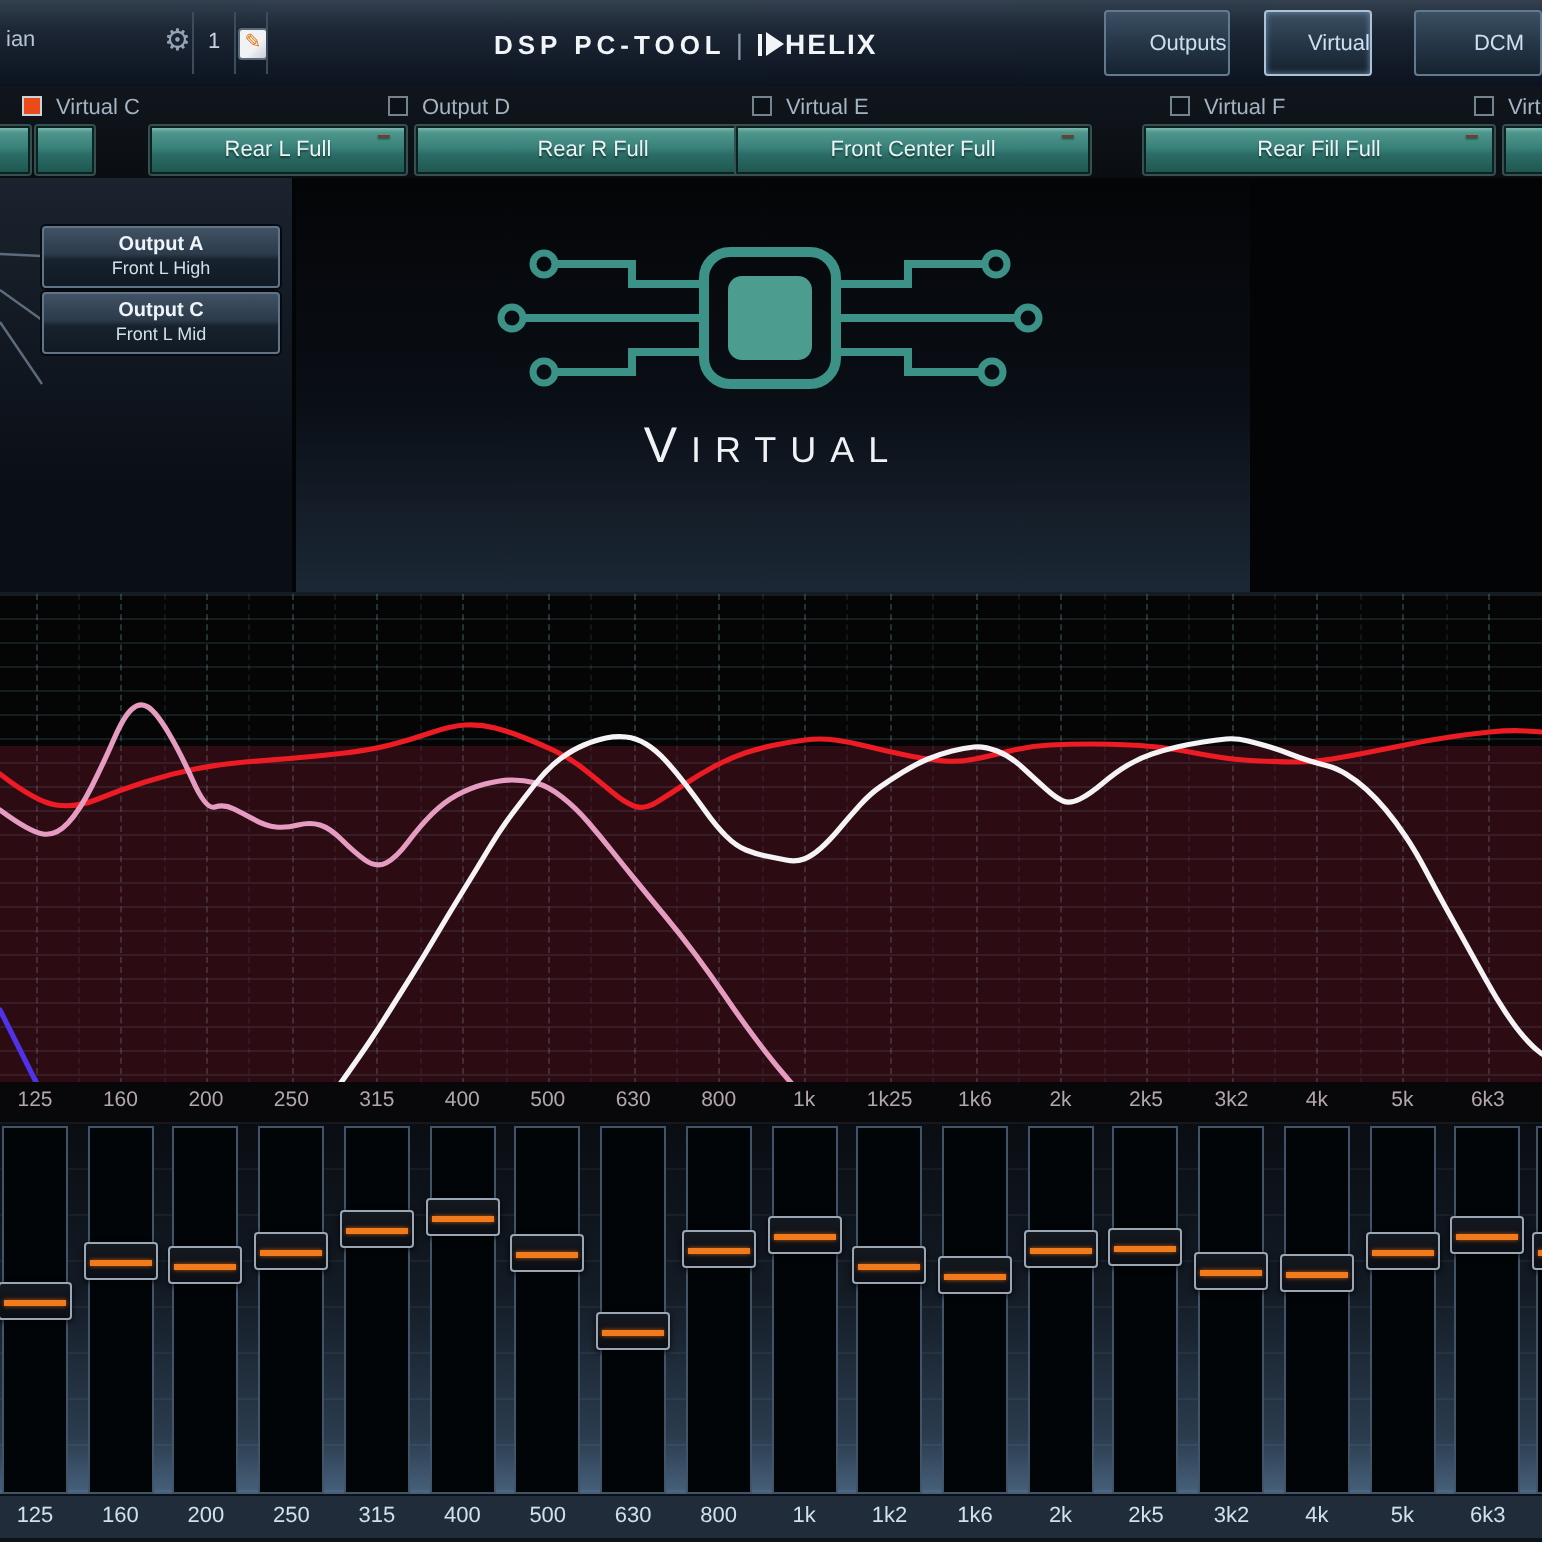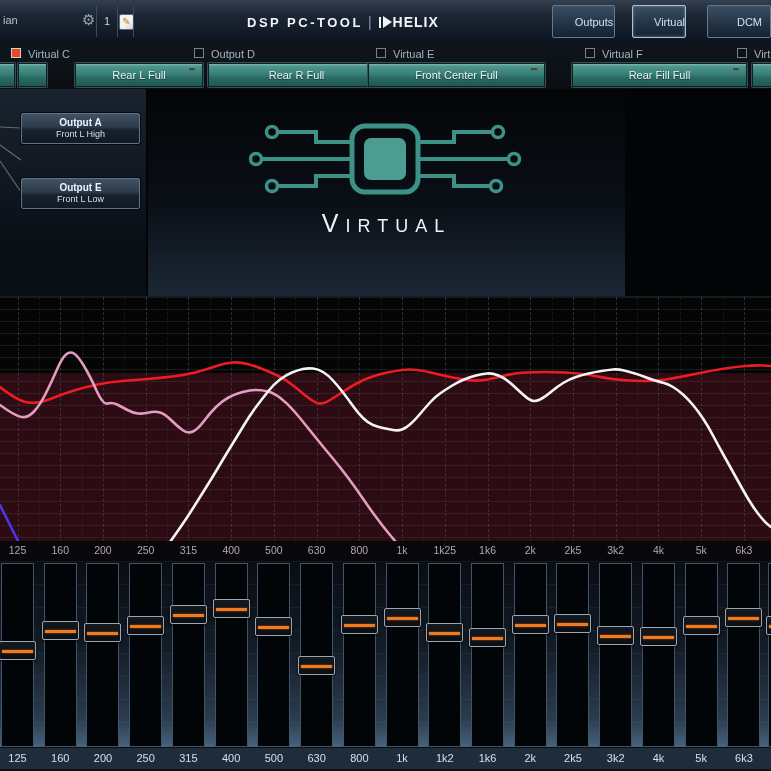--- a/index.html
+++ b/index.html
@@ -144,23 +144,23 @@
   <div id="mainarea">
     <div id="leftpanel">
       <svg id="routelines" width="146" height="207" viewBox="0 0 146 207">
         <path d="M0,38 L21,39" stroke="#5c6c7c" stroke-width="1.2" fill="none"></path>
         <path d="M0,56 L21,71" stroke="#5c6c7c" stroke-width="1.2" fill="none"></path>
         <path d="M0,72 L21,103" stroke="#5c6c7c" stroke-width="1.2" fill="none"></path>
       </svg>
     <div class="outbtn" style="top: 24px;">
           <div class="l1">Output A</div>
           <div class="l2">Front L High</div>
-        </div><div class="outbtn" style="top: 89px;">
-          <div class="l1">Output E</div>
-          <div class="l2">Front L Low</div>
+        </div><div class="outbtn" style="top: 57px;">
+          <div class="l1">Output C</div>
+          <div class="l2">Front L Mid</div>
         </div></div>
     <div id="centerpanel">
       <svg width="477" height="207" viewBox="148 90 477 207" style="position:absolute;left:0;top:0">
         <g stroke="#3d9287" stroke-width="4" fill="none">
           <path d="M262,160 H352"></path>
           <path d="M278,133 H316 V143 H352"></path>
           <path d="M278,187 H316 V177 H352"></path>
           <path d="M418,160 H508"></path>
           <path d="M418,143 H454 V133 H492"></path>
           <path d="M418,177 H454 V187 H490"></path>

